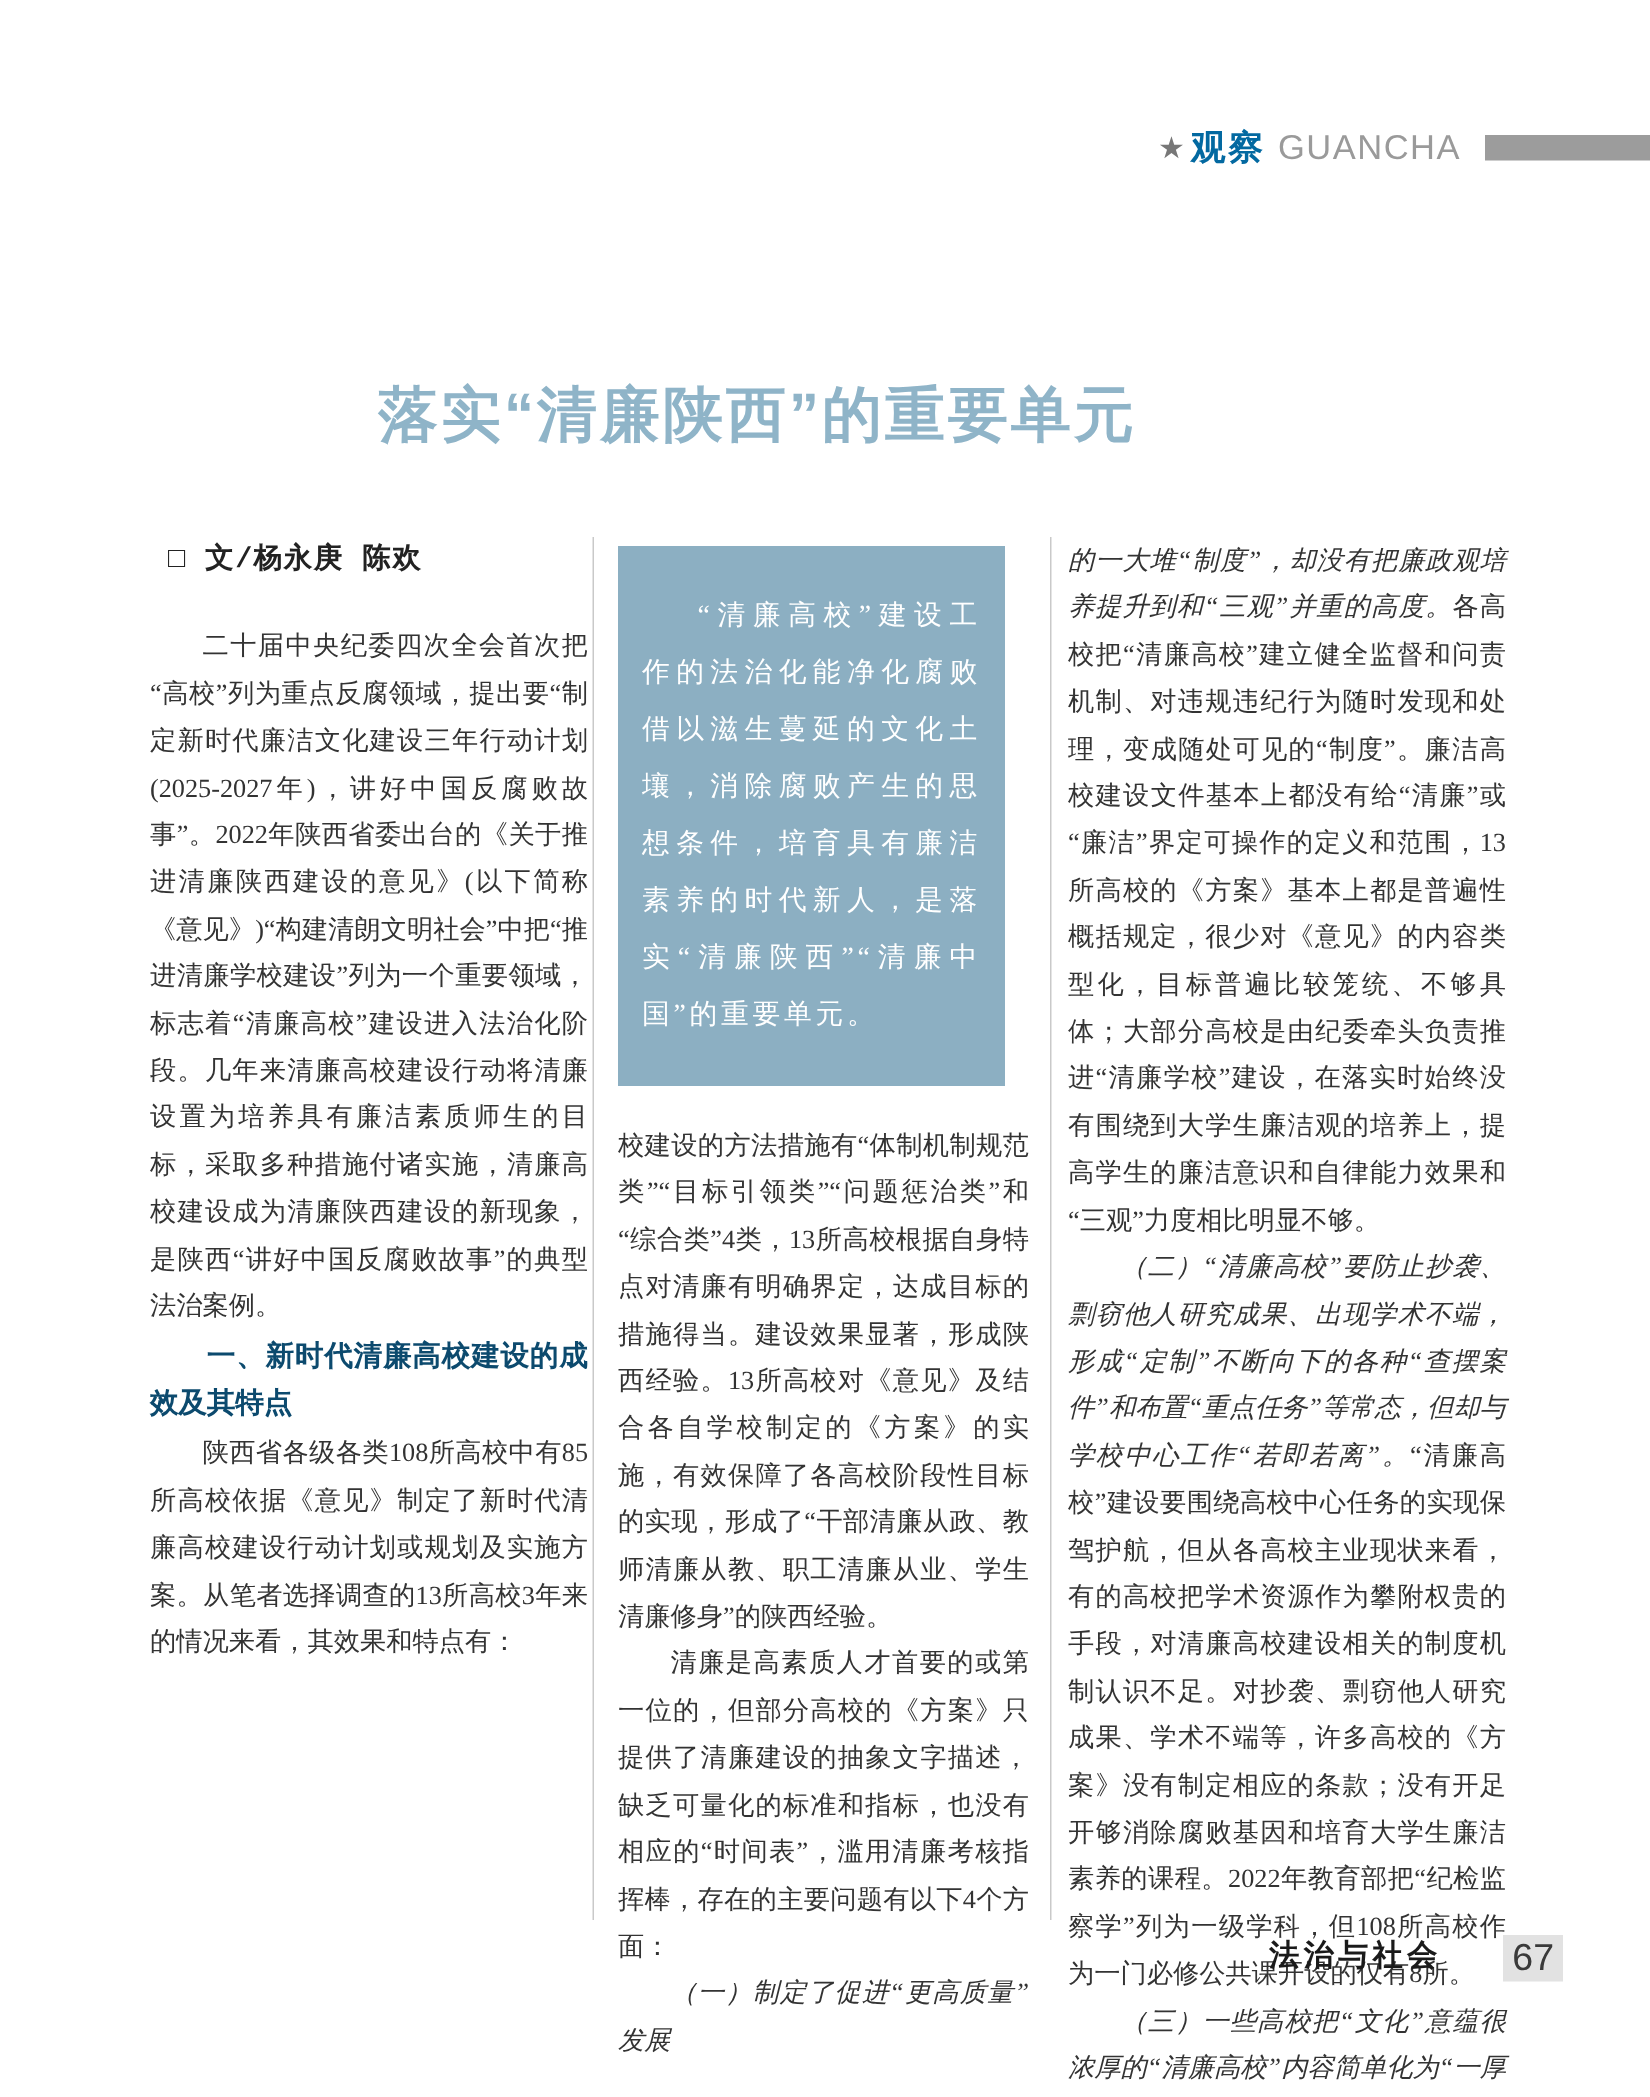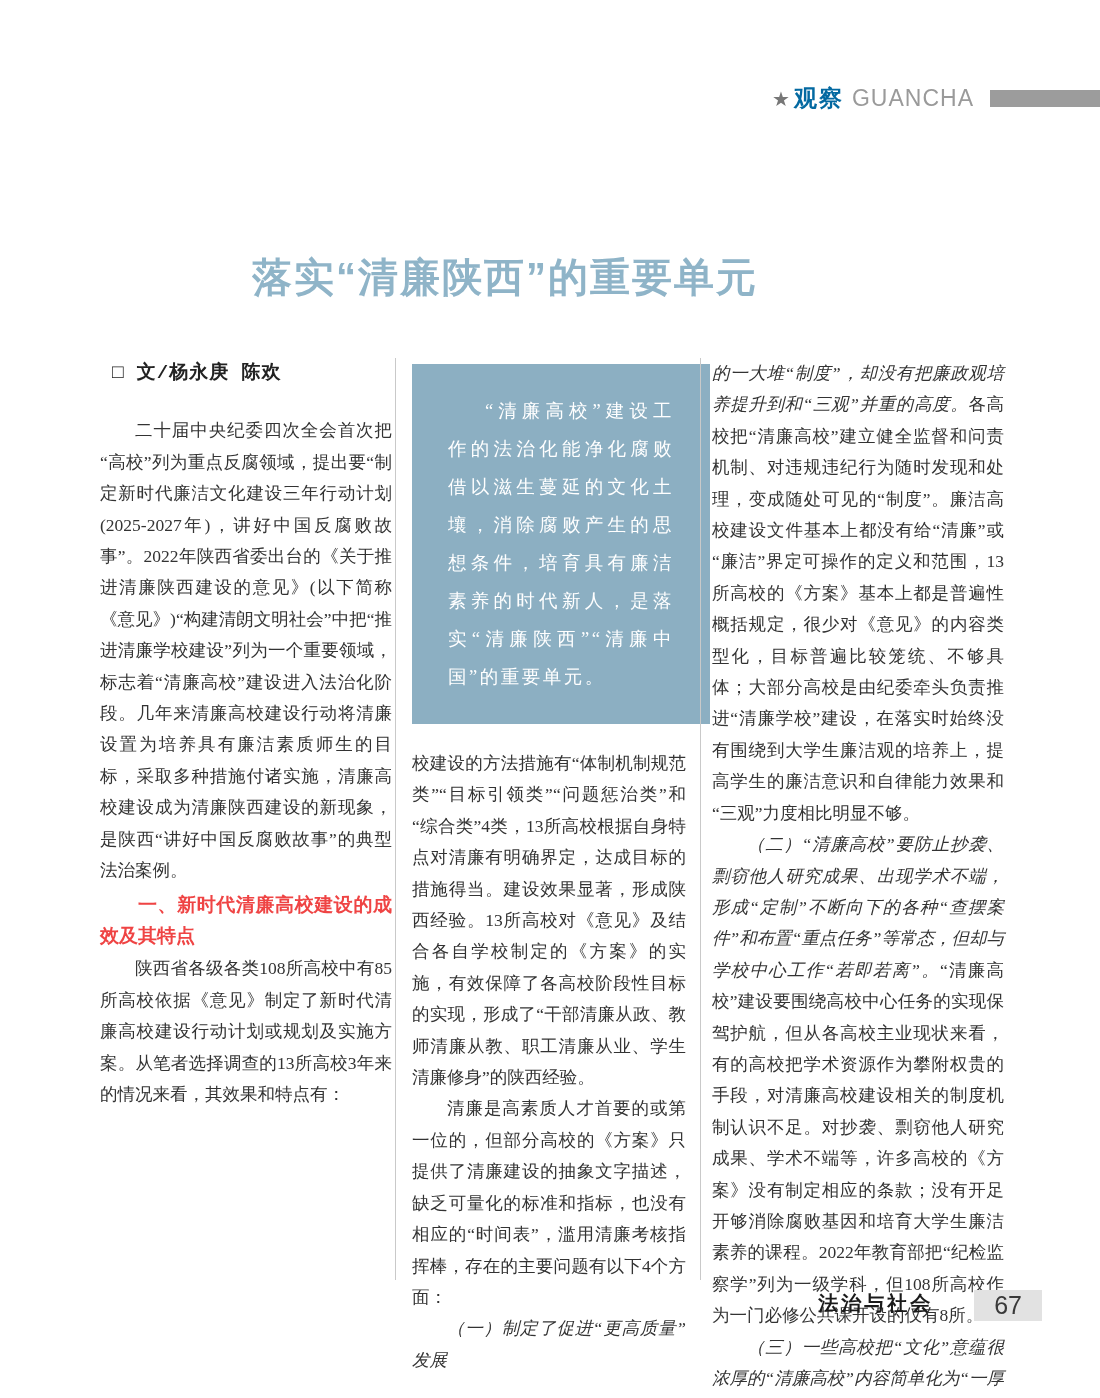--- a/index.html
+++ b/index.html
@@ -44,46 +44,46 @@
     margin:0 0 26px 12px;
     font-family:Liberation Mono, monospace;
     font-weight:bold;font-size:19px;color:#222;letter-spacing:1px;
   }
   .para{margin:0;text-indent:2em;}
   .para.noindent{text-indent:0;}
   .heading{
     margin:2px 0;
     font-family:"Liberation Sans","DejaVu Sans",sans-serif;
     font-weight:bold;font-size:19px;line-height:31.4px;
-    color:#ef4444;text-indent:2em;
+    color:#0c4a6e;text-indent:2em;
   }
   .kai{font-style:italic;}
   
   .quote-box{
     width:226px;height:360px;
-    padding:0 36px;margin:6px 0 24px 0;
+    padding:0 16px;margin:6px 0 24px 0;
     background:#8cafc2;
     display:flex;align-items:center;
   }
   .quote-text{
     margin:0;color:#ffffff;
     font-size:18.5px;line-height:38px;letter-spacing:2.5px;
     text-align:justify;text-indent:2em;
   }
   
   .footer{
     position:absolute;top:1290px;right:58px;
     display:flex;align-items:flex-start;
     font-family:"Liberation Sans","DejaVu Sans",sans-serif;
     gap:23px;
   }
   .footer .journal{font-weight:bold;font-size:20px;color:#1a1a1a;letter-spacing:3px;}
   .footer .pageno{
     margin-left:18px;background:#e2e2e2;color:#3a3a3a;
-    font-size:25px;padding:1px 20px;
+    font-size:25px;padding:1px 6px;
   }
 </style>
 </head>
 <body>
 
 <div class="page">
 
   <div class="header">
     <span class="star">★</span>
     <span class="sec-cn">观察</span>

